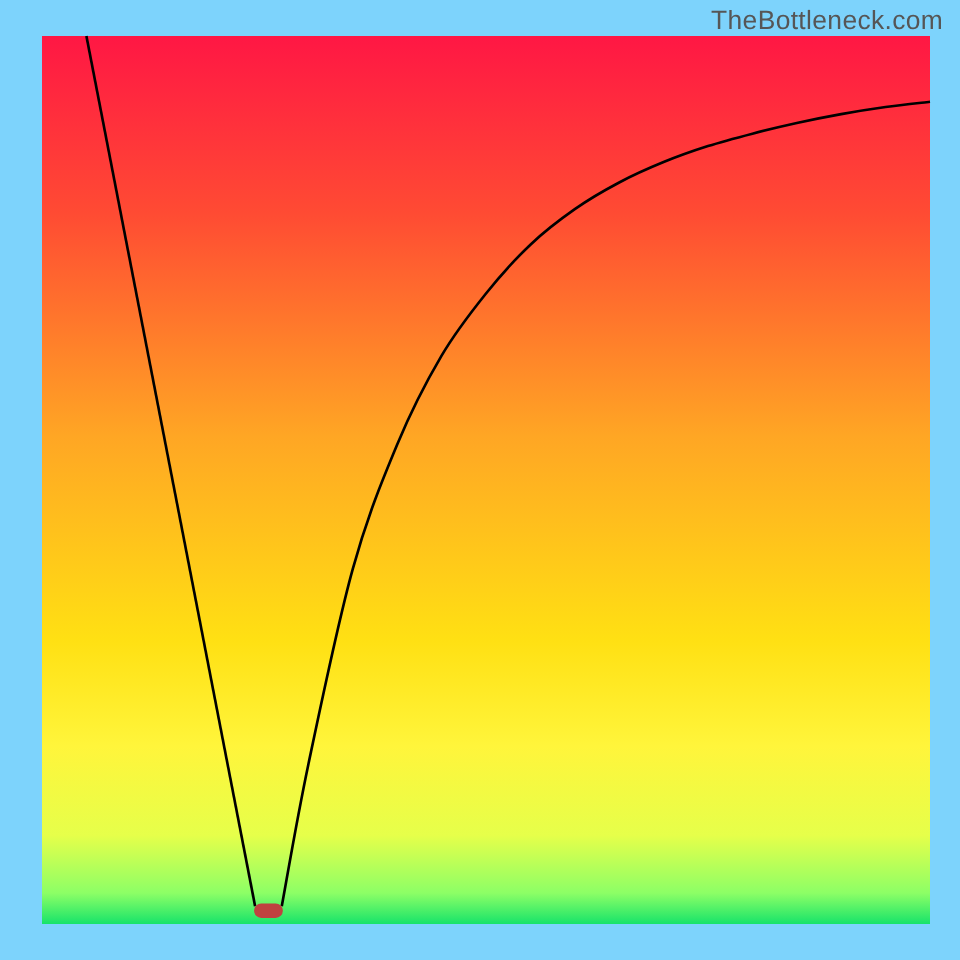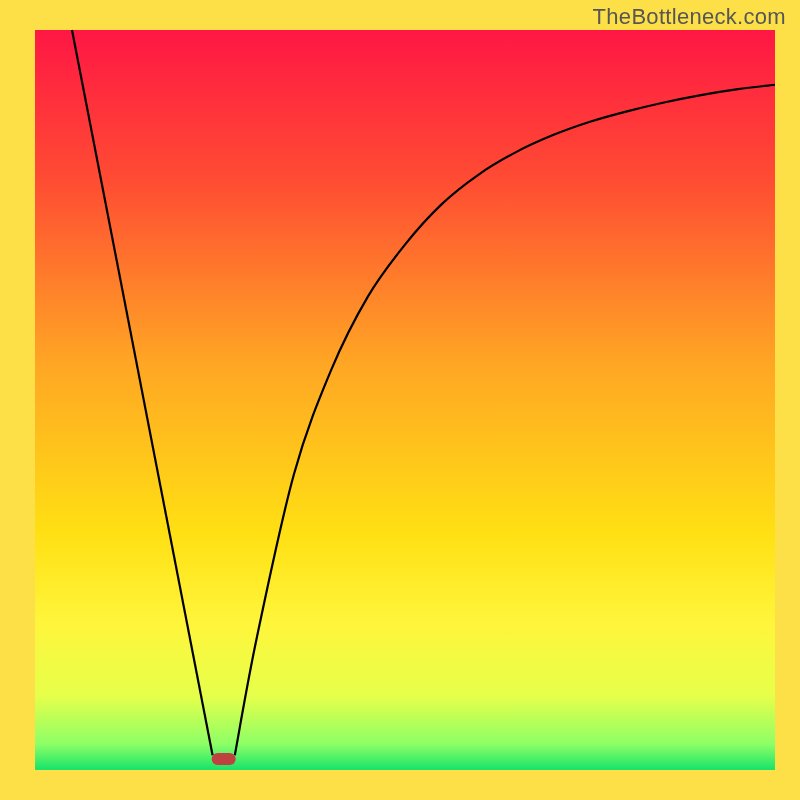--- a/index.html
+++ b/index.html
@@ -8,21 +8,21 @@
     width: 800px;
     height: 800px;
     background: #000;
     font-family: Arial, Helvetica, sans-serif;
     overflow: hidden;
   }
   .frame {
     position: relative;
     width: 800px;
     height: 800px;
-    background: #fde047;
+    background: #7dd3fc;
   }
   .watermark {
     position: absolute;
     top: 4px;
     right: 14px;
     color: #565656;
     font-size: 22px;
     font-weight: 500;
     letter-spacing: 0.3px;
     user-select: none;

